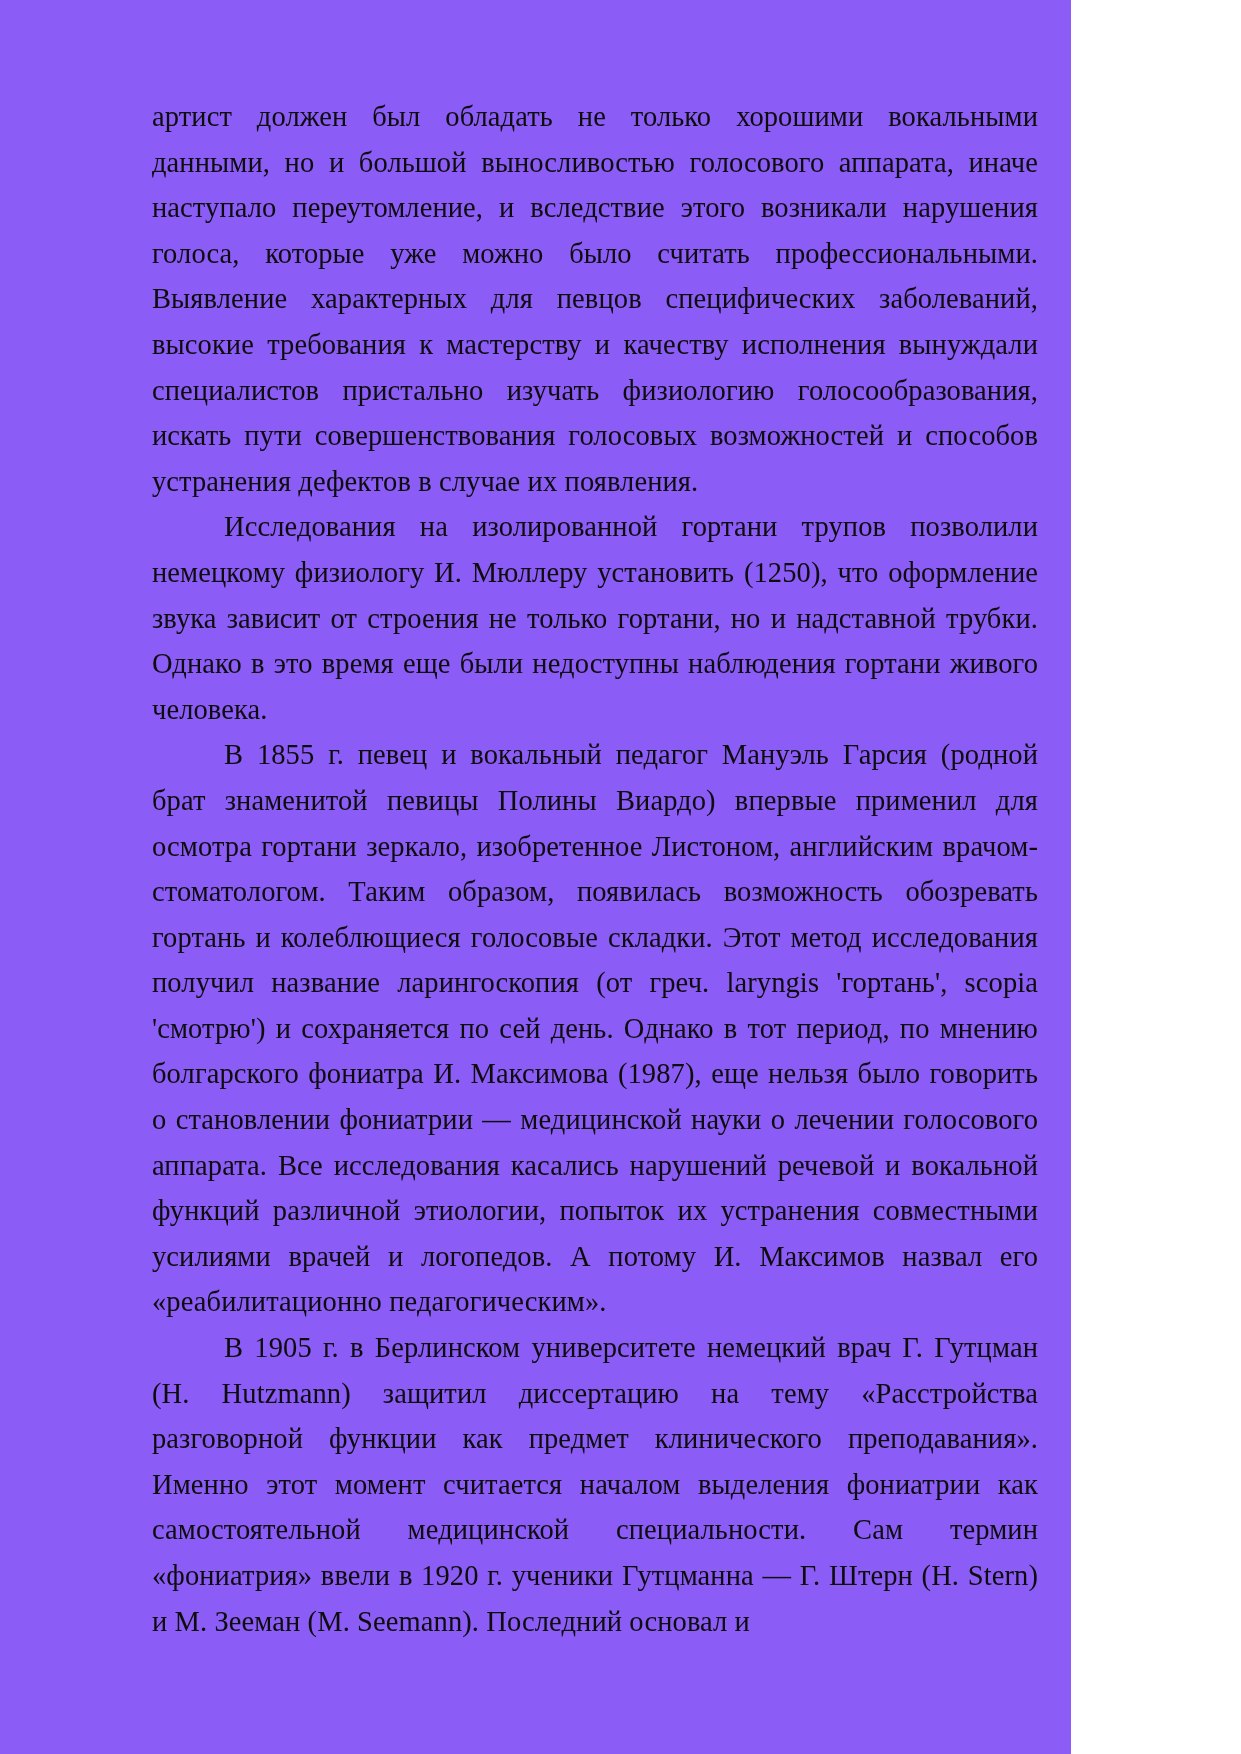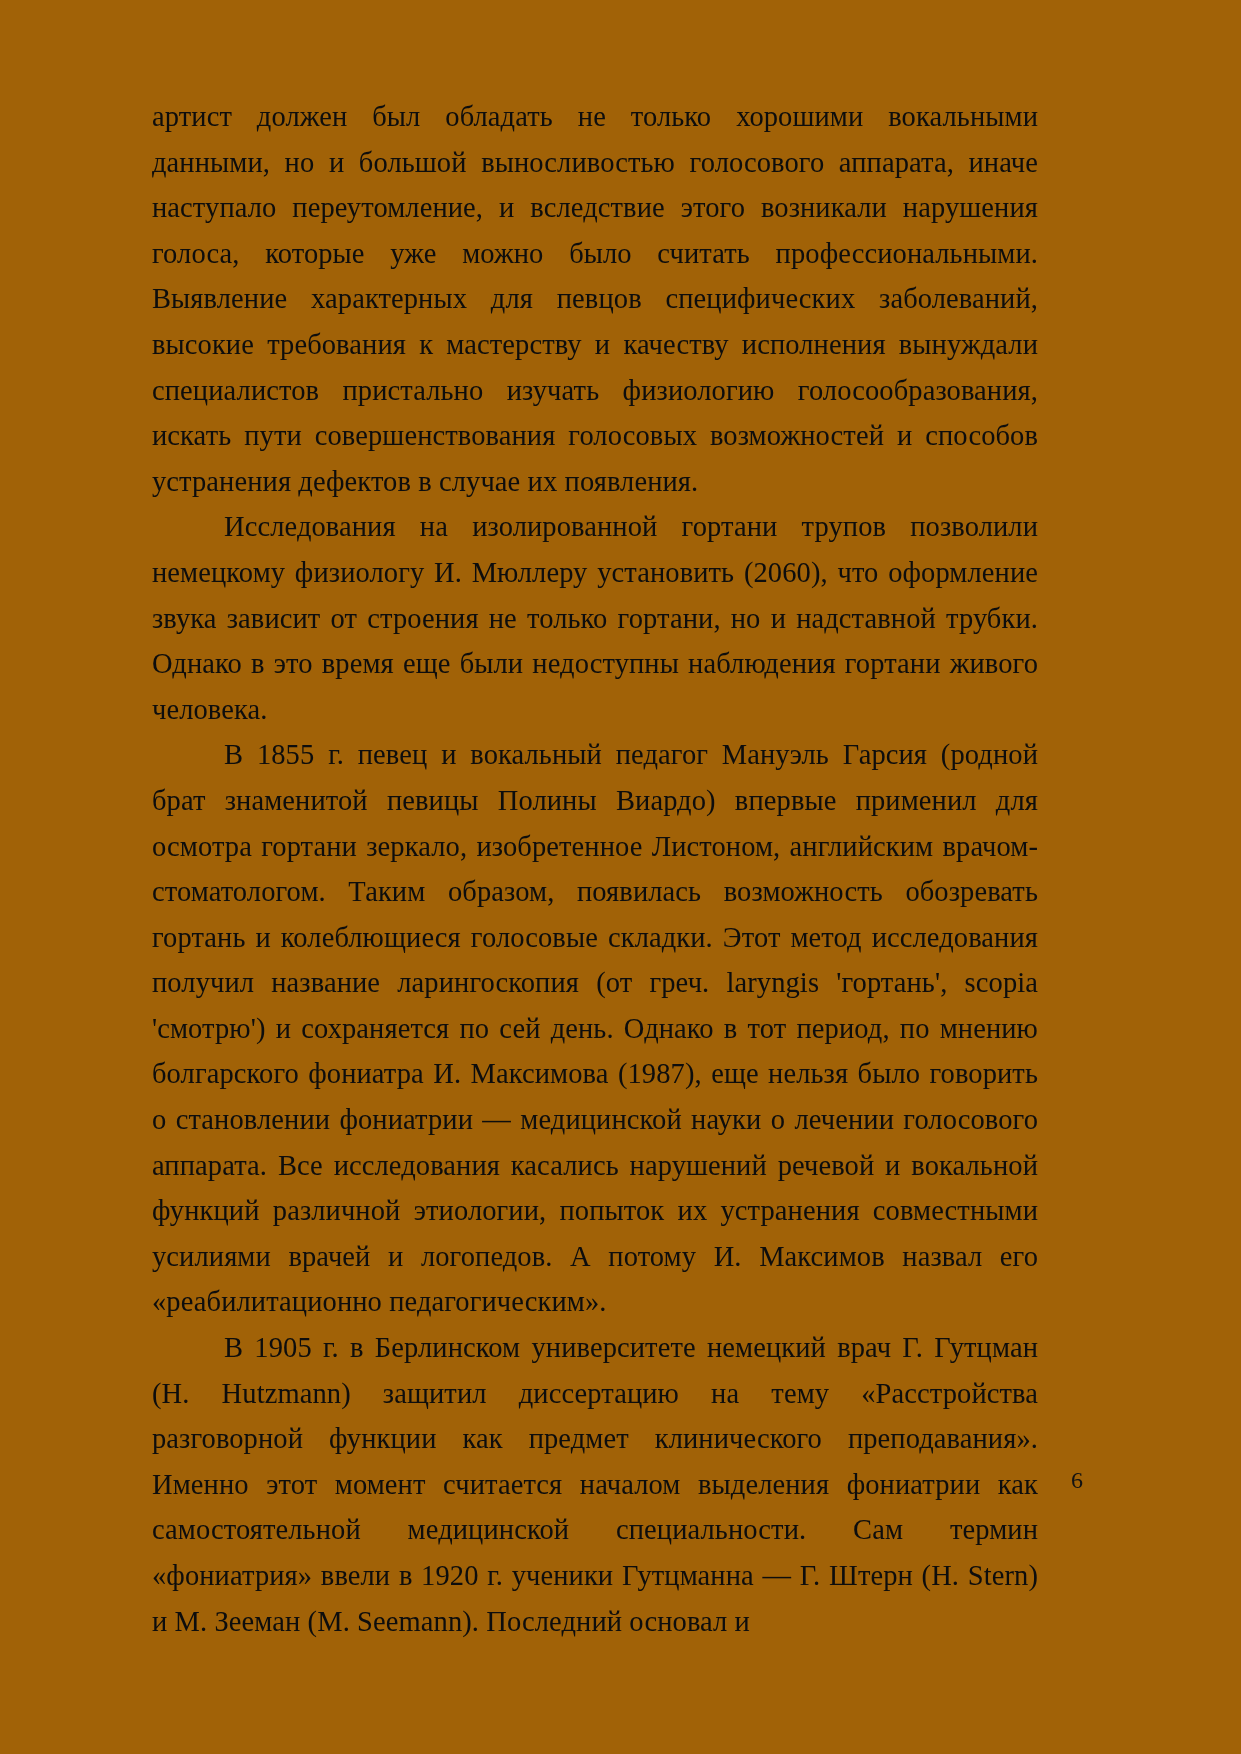--- a/index.html
+++ b/index.html
@@ -6,23 +6,23 @@
     margin: 0;
     padding: 0;
     background: #ffffff;
   }
   body {
     font-family: "Liberation Serif", "DejaVu Serif", serif;
     color: #0d0d0d;
   }
   .page {
     position: relative;
-    width: 1241px;
+    width: 1071px;
     height: 1754px;
-    background: #a16207;
+    background: #8b5cf6;
     box-sizing: border-box;
     overflow: hidden;
   }
   .text-column {
     position: absolute;
     left: 152px;
     top: 94px;
     width: 886px;
   }
   p.para {
@@ -54,21 +54,21 @@
 </style>
 </head>
 <body>
 
 <div class="page">
 
   <div class="text-column">
 
     <p class="para no-indent"><span>артист должен был обладать не только хорошими вокальными данными, но и большой выносливостью голосового аппарата, иначе наступало переутомление, и вследствие этого возникали нарушения голоса, которые уже можно было считать профессиональными. Выявление характерных для певцов специфических заболеваний, высокие требования к мастерству и качеству исполнения вынуждали специалистов пристально изучать физиологию голосообразования, искать пути совершенствования голосовых возможностей и способов устранения дефектов в случае их появления.</span></p>
 
-    <p class="para"><span>Исследования на изолированной гортани трупов позволили немецкому физиологу И. Мюллеру установить (2060), что оформление звука зависит от строения не только гортани, но и надставной трубки. Однако в это время еще были недоступны наблюдения гортани живого человека.</span></p>
+    <p class="para"><span>Исследования на изолированной гортани трупов позволили немецкому физиологу И. Мюллеру установить (1250), что оформление звука зависит от строения не только гортани, но и надставной трубки. Однако в это время еще были недоступны наблюдения гортани живого человека.</span></p>
 
     <p class="para"><span>В 1855 г. певец и вокальный педагог Мануэль Гарсия (родной брат знаменитой певицы Полины Виардо) впервые применил для осмотра гортани зеркало, изобретенное Листоном, английским врачом-стоматологом. Таким образом, появилась возможность обозревать гортань и колеблющиеся голосовые складки. Этот метод исследования получил название ларингоскопия (от греч. </span><span class="it">laryngis</span><span> 'гортань', </span><span class="it">scopia</span><span> 'смотрю') и сохраняется по сей день. Однако в тот период, по мнению болгарского фониатра И. Максимова (1987), еще нельзя было говорить о становлении фониатрии — медицинской науки о лечении голосового аппарата. Все исследования касались нарушений речевой и вокальной функций различной этиологии, попыток их устранения совместными усилиями врачей и логопедов. А потому И. Максимов назвал его «реабилитационно педагогическим».</span></p>
 
     <p class="para"><span>В 1905 г. в Берлинском университете немецкий врач Г. Гутцман (H. Hutzmann) защитил диссертацию на тему «Расстройства разговорной функции как предмет клинического преподавания». Именно этот момент считается началом выделения фониатрии как самостоятельной медицинской специальности. Сам термин «фониатрия» ввели в 1920 г. ученики Гутцманна — Г. Штерн (H. Stern) и М. Зееман (M. Seemann). Последний основал и</span></p>
 
   </div>
 
   <div class="page-number">6</div>
 
 </div>

